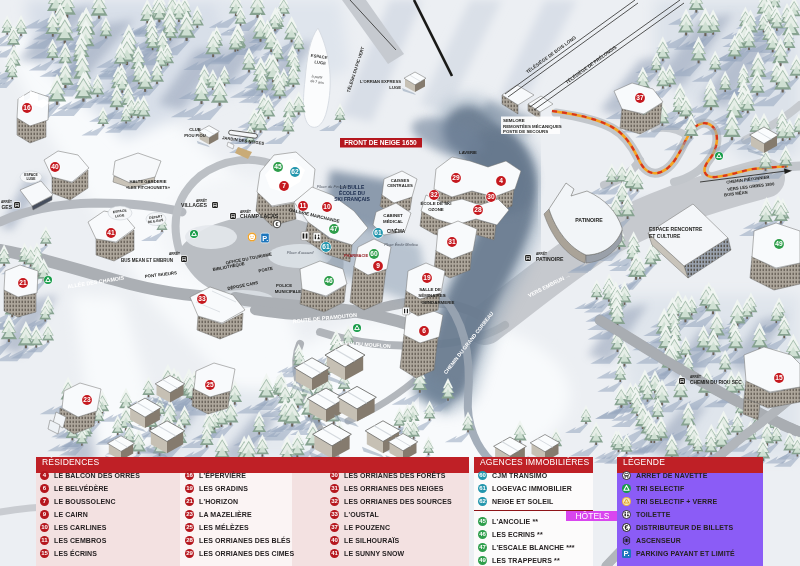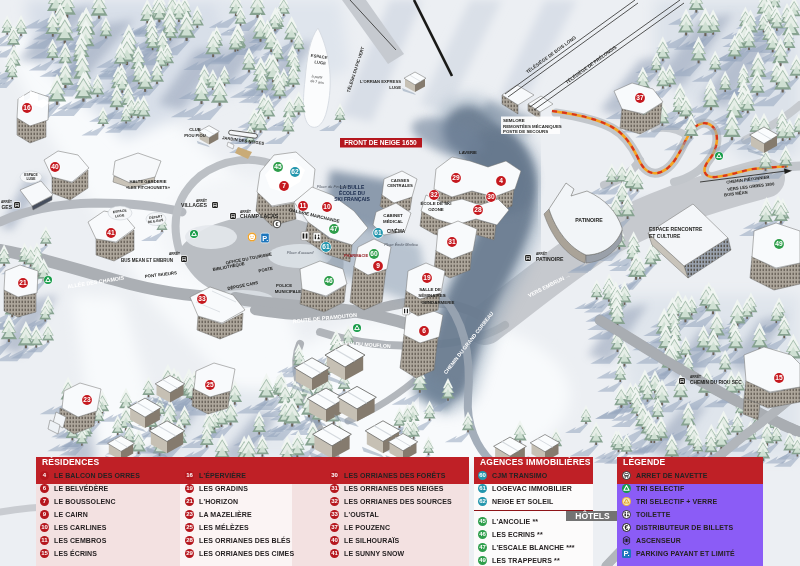--- a/index.html
+++ b/index.html
@@ -1,19 +1,19 @@
 <!DOCTYPE html>
 <html><head>
 <meta charset="utf-8">
 <style>
 html,body{margin:0;padding:0;}
 body{width:800px;height:566px;overflow:hidden;font-family:"Liberation Sans",sans-serif;background:#eef0f3;}
 #map{position:absolute;left:0;top:0;width:800px;height:566px;}
 .leg{position:absolute;font-family:"Liberation Sans",sans-serif;}
-.hdr{background:#bf2026;color:#fff;font-weight:bold;font-size:8.5px;letter-spacing:.2px;padding:1px 0 18px 6px;height:8px;line-height:8px;}
+.hdr{background:#bf2026;color:#fff;font-weight:normal;font-size:8.5px;letter-spacing:.2px;padding:1px 0 7px 6px;height:8px;line-height:8px;}
 .row{display:flex;align-items:center;height:13px;}
 .badge{width:9px;height:9px;border-radius:50%;color:#fff;font-size:6px;font-weight:bold;text-align:center;line-height:9.5px;flex:0 0 9px;margin-right:5px;}
 .br{background:#b5161d;}
 .bg{background:#2e9e4b;}
 .bt{background:#2396ad;}
 .itm{font-size:7px;font-weight:bold;color:#262223;letter-spacing:.1px;white-space:nowrap;}
 </style>
 </head>
 <body>
 
@@ -1219,21 +1219,21 @@
         <span class="itm">LOGEVAC IMMOBILIER</span>
       </div>
   <div class="row">
         <span class="badge bt">62</span>
         <span class="itm">NEIGE ET SOLEIL</span>
       </div>
  </div>
 
  <div style="position:absolute;left:0;top:52.5px;width:119px;height:1.5px;background:#8e1418;"></div>
 
- <div style="position:absolute;left:92px;top:54px;width:53px;height:10px;background:#737373;color:#fff;font-weight:bold;font-size:8.5px;line-height:10px;text-align:center;">HÔTELS</div>
+ <div style="position:absolute;left:92px;top:54px;width:53px;height:10px;background:#d946ef;color:#fff;font-weight:normal;font-size:8.5px;line-height:10px;text-align:center;">HÔTELS</div>
  <div style="position:absolute;left:4px;top:58px;width:115px;">
   <div class="row">
         <span class="badge bg">45</span>
         <span class="itm">L'ANCOLIE **</span>
       </div>
   <div class="row">
         <span class="badge bg">46</span>
         <span class="itm">LES ECRINS **</span>
       </div>
   <div class="row">

